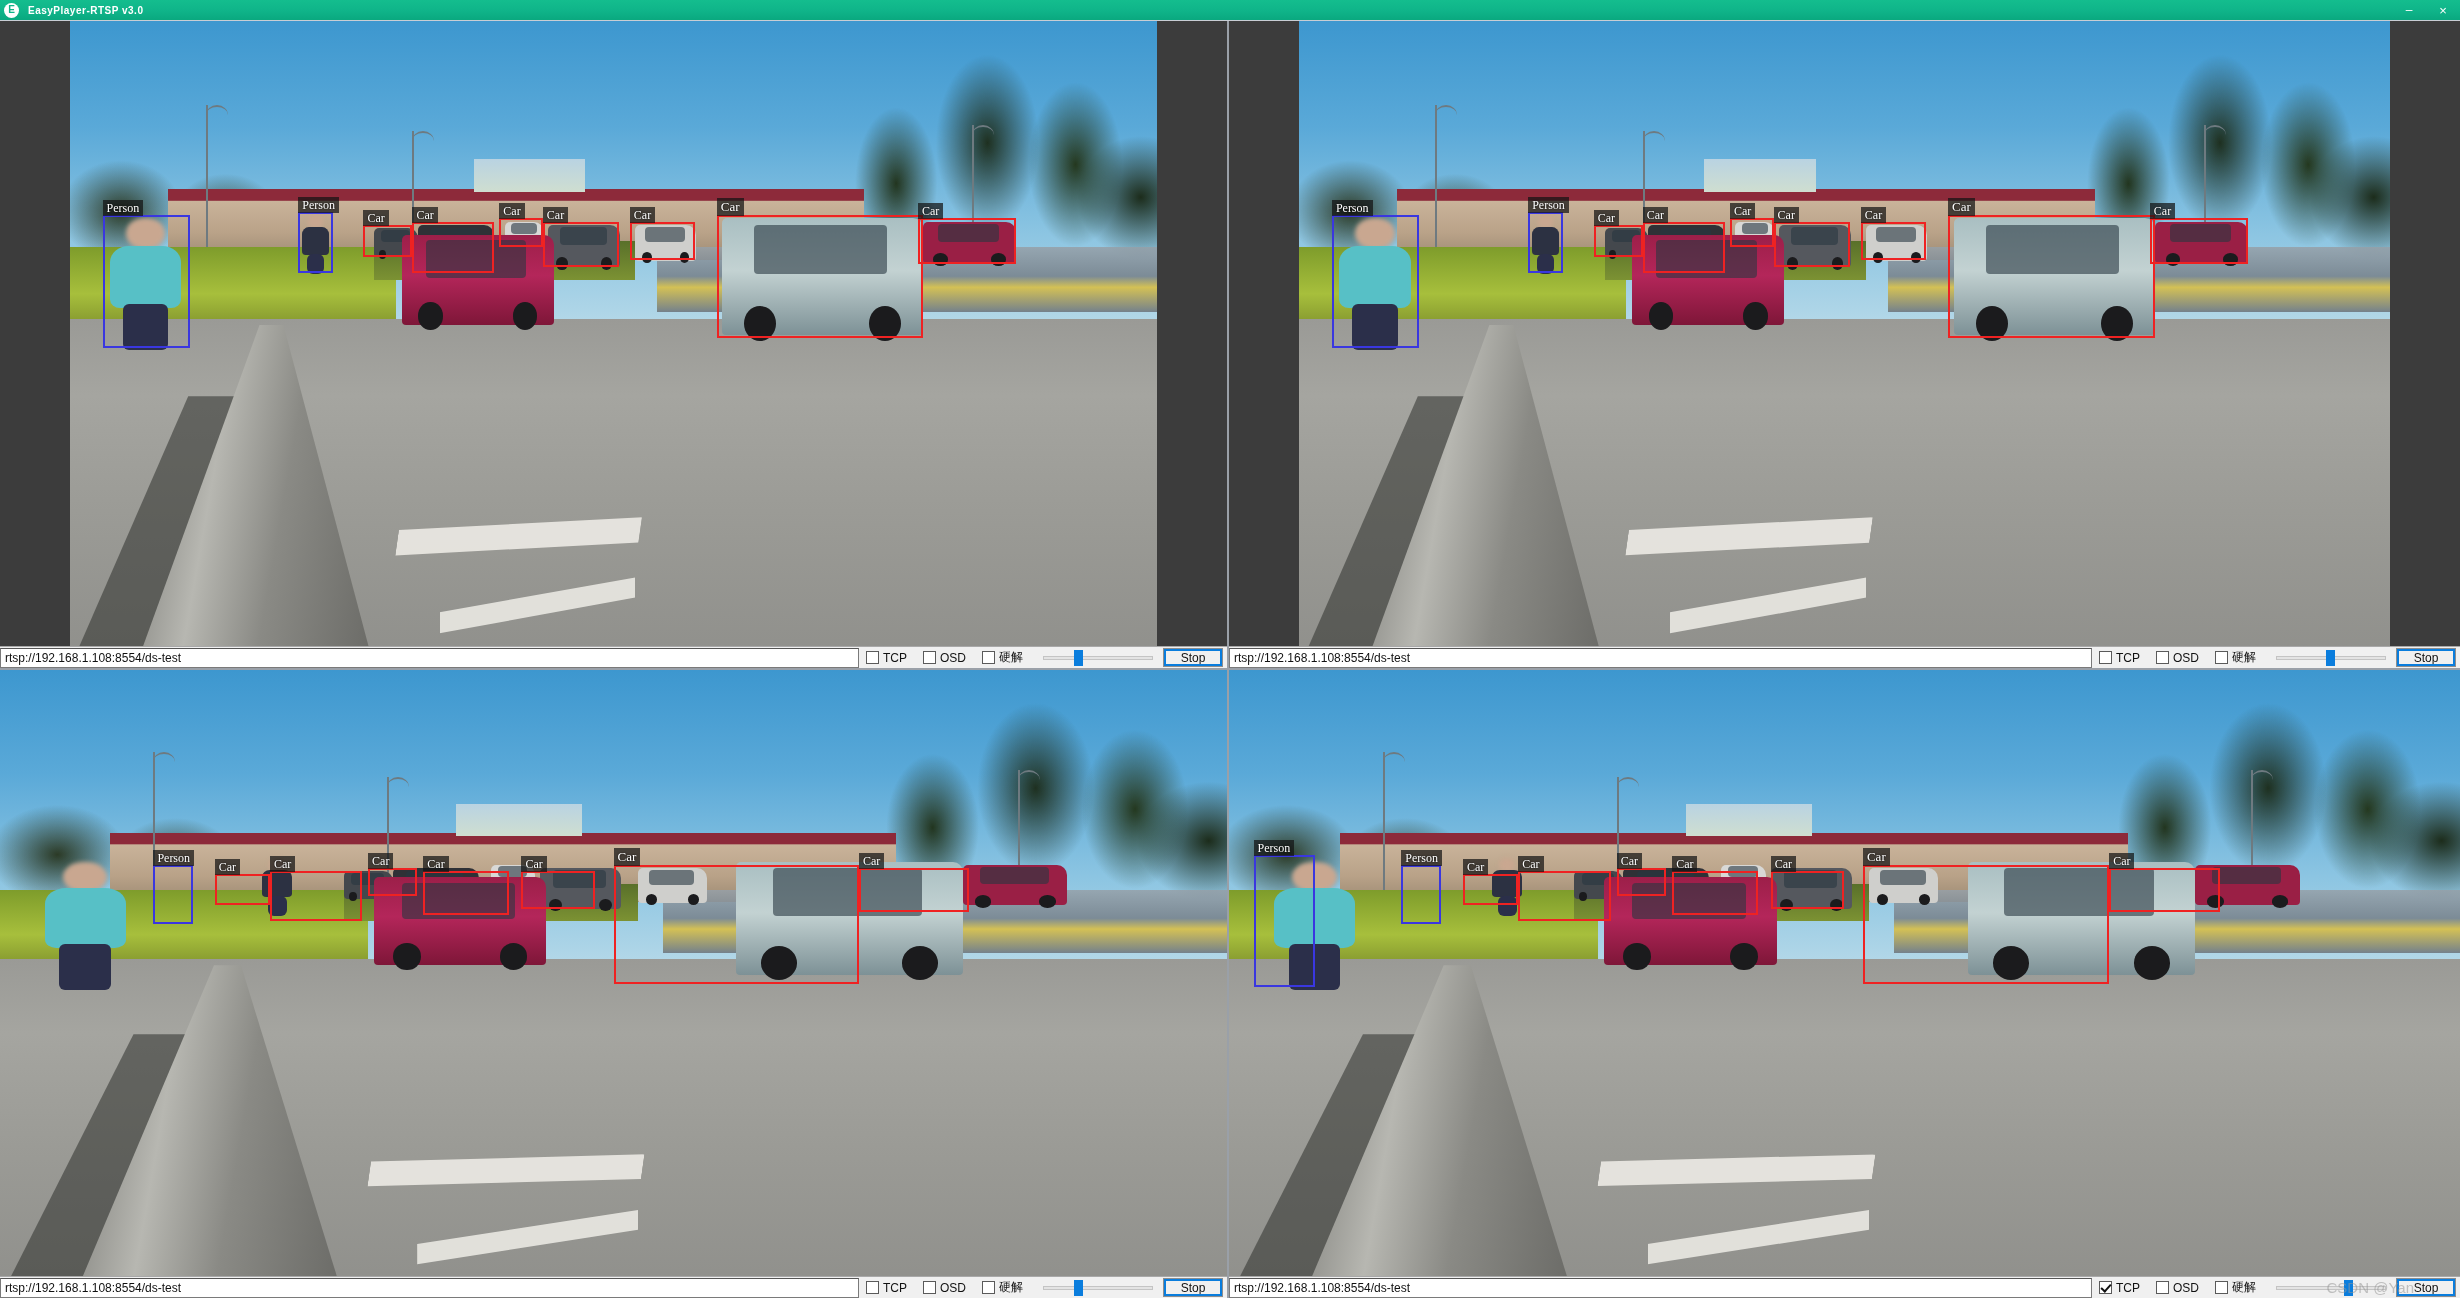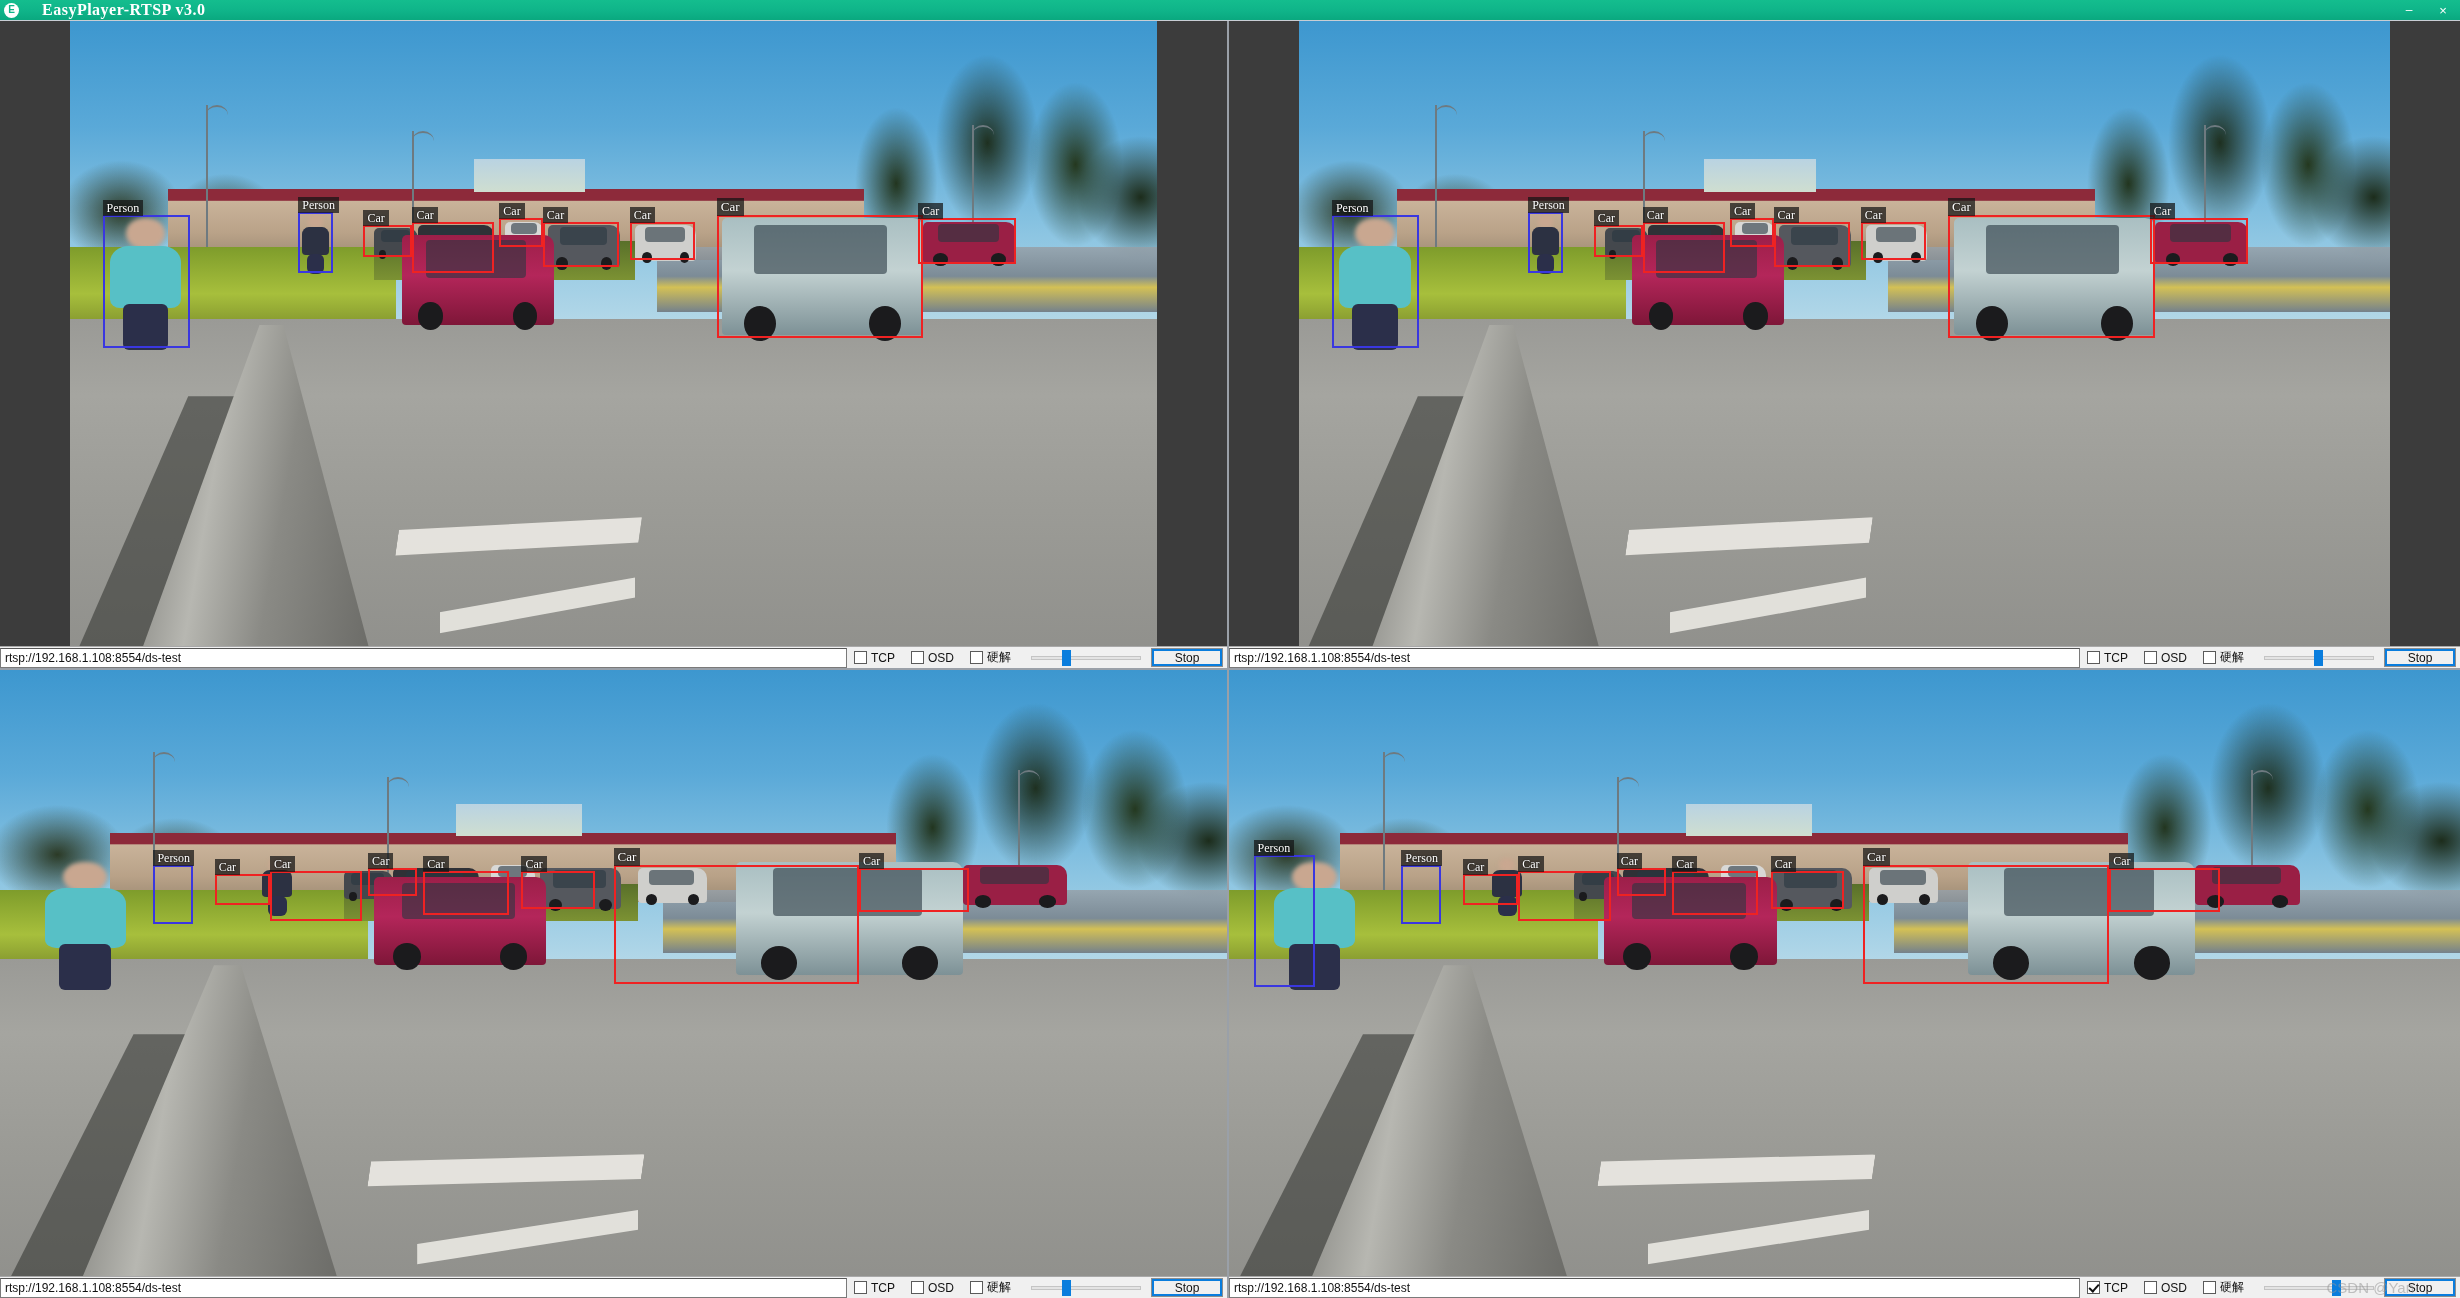--- a/index.html
+++ b/index.html
@@ -11,22 +11,22 @@
     background:linear-gradient(to bottom,#14bd8e 0%, #0fb489 55%, #0aa87f 100%);
     display:flex; align-items:center;
   }
   #app-icon{
     width:15px;height:15px;margin-left:4px;border-radius:50%;
     background:#ffffff;display:flex;align-items:center;justify-content:center;
     font-size:10px;font-weight:bold;color:#0fb489;font-family:"Liberation Sans",sans-serif;
     line-height:1; flex:0 0 auto;
   }
   #app-title{
-    margin-left:23px;color:#ffffff;font-size:16px;letter-spacing:0.5px;
-    font-family:Liberation Serif, serif;font-weight:bold;
+    margin-left:9px;color:#ffffff;font-size:10px;letter-spacing:0.5px;
+    font-family:Liberation Sans, sans-serif;font-weight:bold;
     white-space:nowrap;
   }
   .win-btns{margin-left:auto;display:flex;height:20px;}
   .win-btn{width:34px;height:20px;display:flex;align-items:center;justify-content:center;
     color:#fff;font-size:12px;line-height:1;user-select:none;}
   .win-btn.close{font-size:13px;}
 
   
   .panel{position:absolute;background:#3c3c3c;overflow:hidden;}
   .panel-r0{top:21px;height:647px;}
@@ -120,21 +120,21 @@
   .cbwrap{display:flex;align-items:center;margin:0 10px 0 6px;white-space:nowrap;cursor:default;}
   .cb{width:13px;height:13px;background:#ffffff;border:1px solid #5a5a5a;
       display:inline-block;margin-right:4px;position:relative;flex:0 0 auto;}
   .cb.checked:after{content:"";position:absolute;left:3px;top:0px;width:4px;height:8px;
       border:solid #111;border-width:0 2px 2px 0;transform:rotate(42deg);}
   .cblabel{font-size:12px;color:#111;font-family:"Liberation Sans",sans-serif;}
   .slider{width:110px;height:18px;margin:0 10px;position:relative;flex:0 0 auto;}
   .slider .track{position:absolute;left:0;top:7px;width:100%;height:4px;
       background:#e3e3e3;border:1px solid #c4c4c4;}
   .slider .thumb{position:absolute;top:1px;width:9px;height:16px;background:#0a7ddd;}
-  .stopbtn{width:72px;height:19px;margin-right:4px;background:#f0f0f0;
+  .stopbtn{width:60px;height:19px;margin-right:4px;background:#f0f0f0;
       border:1px solid #8d8d8d;outline:2px solid #0a7ddd;outline-offset:-3px;
       font-size:12px;color:#111;display:flex;align-items:center;justify-content:center;
       font-family:"Liberation Sans",sans-serif;flex:0 0 auto;}
 
   .watermark{position:absolute;right:46px;bottom:2px;font-size:15px;color:rgba(150,150,150,.55);
       white-space:nowrap;font-family:"Liberation Sans",sans-serif;pointer-events:none;}
   .gapline{position:absolute;left:0;top:668px;width:2460px;height:2px;background:#9aa0a8;}
   .vsplit{position:absolute;top:21px;width:2px;height:1277px;background:#9aa0a8;}
 </style>
 </head>

